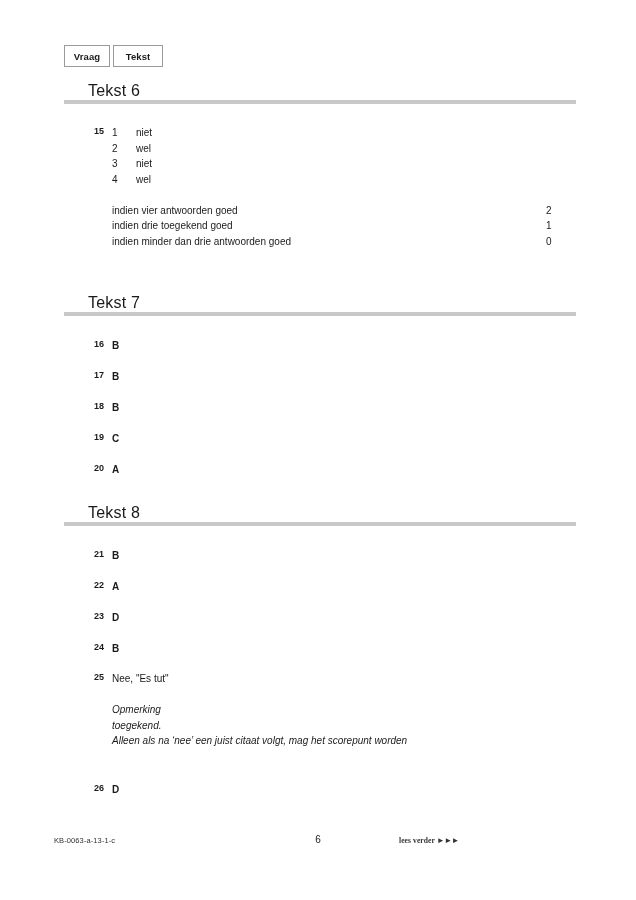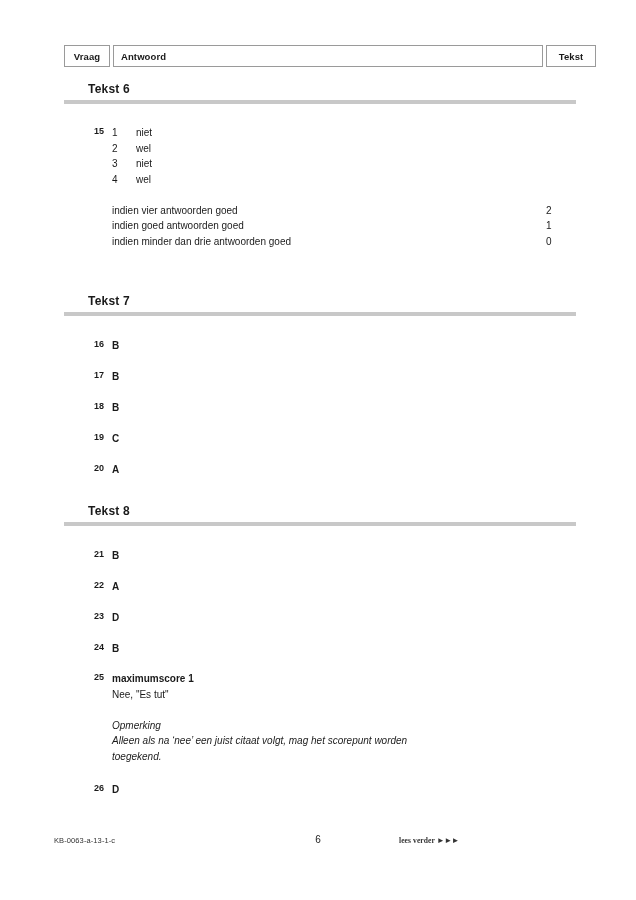--- a/index.html
+++ b/index.html
@@ -62,22 +62,22 @@
   
   .section {
     position: absolute;
     left: 0;
     width: 636px;
   }
   .section-title {
     position: absolute;
     left: 88px;
     top: 0;
-    font-size: 12px;
-    font-weight: bold;
+    font-size: 16px;
+    font-weight: normal;
     letter-spacing: .2px;
     white-space: nowrap;
   }
   .section-rule {
     position: absolute;
     left: 64px;
     top: 18px;
     width: 512px;
     height: 4px;
     background: #c8c8c8;
@@ -204,23 +204,20 @@
 </style>
 </head>
 <body>
 
 <div class="page">
 
   <div class="hdr">
     <div class="hdr-cell hdr-vraag">
       <span>Vraag</span>
     </div>
-    <div class="hdr-cell hdr-antwoord">
-      <span>Antwoord</span>
-    </div>
     <div class="hdr-cell hdr-scores">
       <span>Tekst</span>
     </div>
   </div>
 
   <div class="section" style="top:82px">
     <div class="section-title">Tekst 6</div>
     <div class="section-rule"></div>
   </div>
 
@@ -242,21 +239,21 @@
       <div class="subitem">
         <span class="sub-n">4</span>
         <span class="sub-t">wel</span>
       </div>
       <div class="spacer-line"></div>
       <div class="scoreline">
         <span class="sl-text">indien vier antwoorden goed</span>
         <span class="sl-val">2</span>
       </div>
       <div class="scoreline">
-        <span class="sl-text">indien goed antwoorden goed</span>
+        <span class="sl-text">indien drie toegekend goed</span>
         <span class="sl-val">1</span>
       </div>
       <div class="scoreline">
         <span class="sl-text">indien minder dan drie antwoorden goed</span>
         <span class="sl-val">0</span>
       </div>
     </div>
   </div>
 
   <div class="section" style="top:294px">
@@ -321,26 +318,25 @@
   <div class="qrow" style="top:641px">
     <div class="qnum">24</div>
     <div class="qbody">
       <span class="ans-letter">B</span>
     </div>
   </div>
 
   <div class="qrow" style="top:671px">
     <div class="qnum">25</div>
     <div class="qbody">
-      <div class="maxscore">maximumscore 1</div>
       <div class="plain">Nee, "Es tut"</div>
       <div class="spacer-line"></div>
       <div class="note-title">Opmerking</div>
+      <div class="note">toegekend.</div>
       <div class="note">Alleen als na ‘nee’ een juist citaat volgt, mag het scorepunt worden</div>
-      <div class="note">toegekend.</div>
     </div>
   </div>
 
   <div class="qrow" style="top:782px">
     <div class="qnum">26</div>
     <div class="qbody">
       <span class="ans-letter">D</span>
     </div>
   </div>
 

